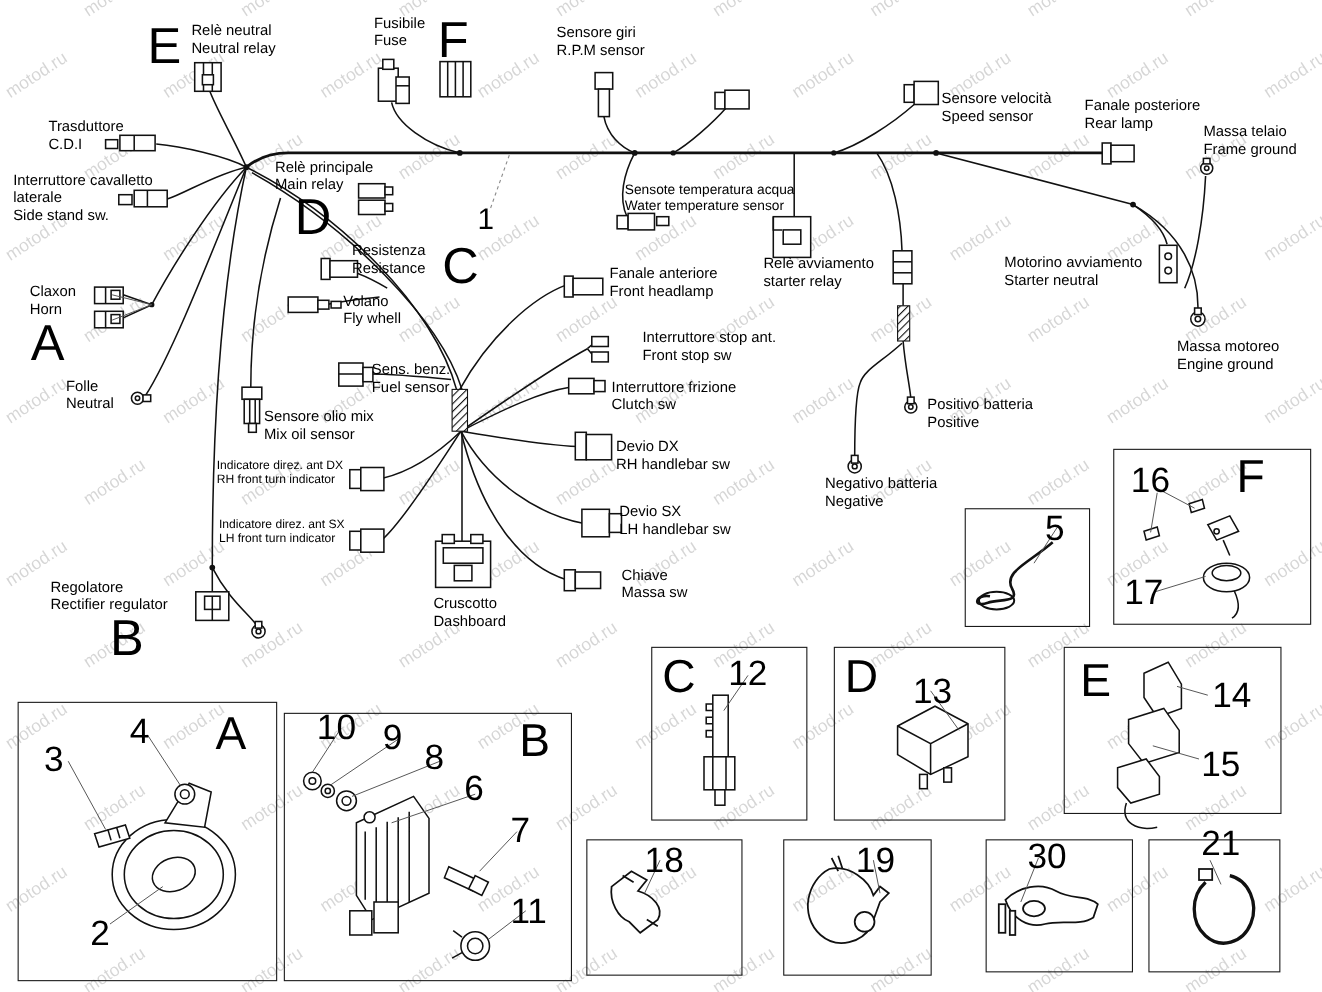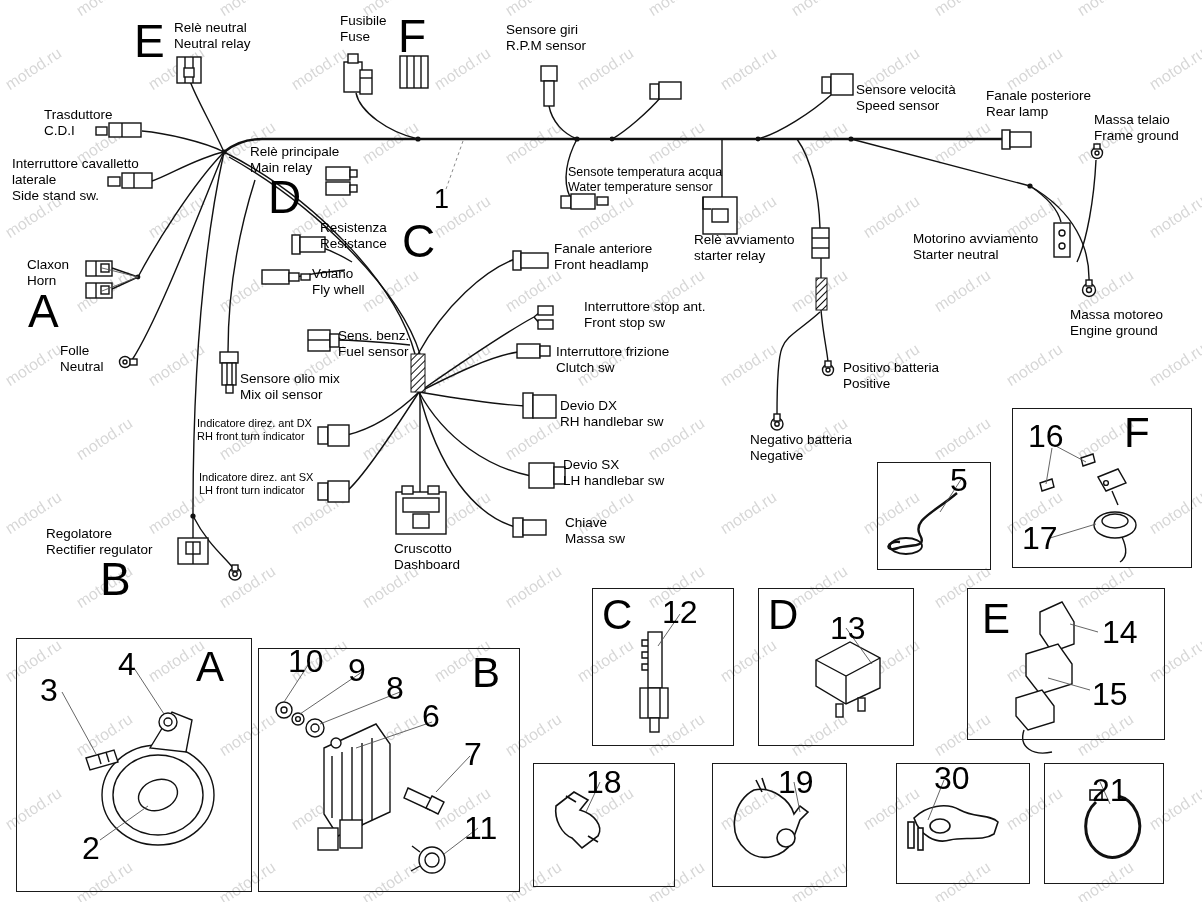--- a/index.html
+++ b/index.html
@@ -563,14 +563,14 @@
   <div class="num" style="left:464px;top:812px">11</div>
   <div class="num" style="left:662px;top:596px">12</div>
   <div class="num" style="left:830px;top:612px">13</div>
   <div class="num" style="left:1102px;top:616px">14</div>
   <div class="num" style="left:1092px;top:678px">15</div>
   <div class="num" style="left:1028px;top:420px">16</div>
   <div class="num" style="left:1022px;top:522px">17</div>
   <div class="num" style="left:586px;top:766px">18</div>
   <div class="num" style="left:778px;top:766px">19</div>
   <div class="num" style="left:934px;top:762px">30</div>
-  <div class="num" style="left:1092px;top:774px">21</div>
+  <div class="num" style="left:1092px;top:750px">21</div>
 </div>
 
 </body></html>

